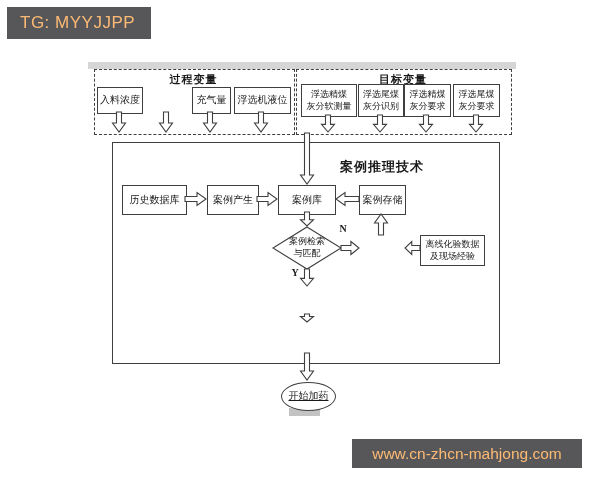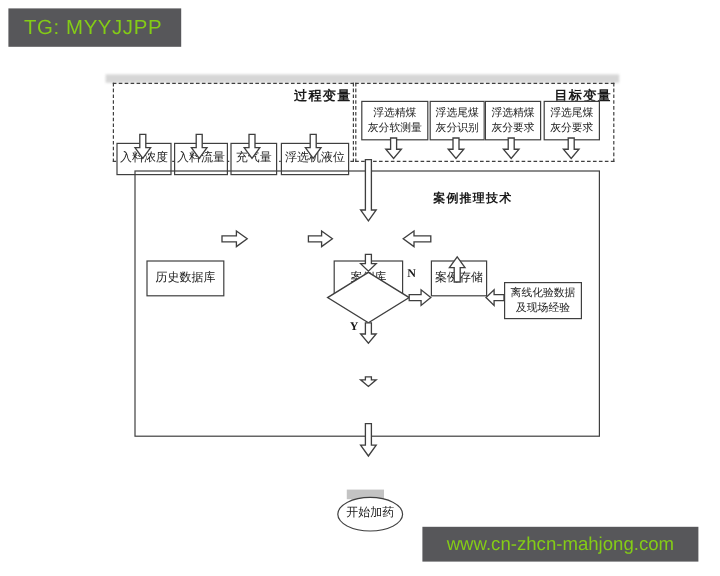--- a/index.html
+++ b/index.html
@@ -2,39 +2,39 @@
 <html><head>
 <meta charset="utf-8">
 <style>
   html,body{margin:0;padding:0;background:#fff;}
   .canvas{
     position:relative;width:600px;height:480px;background:#ffffff;overflow:hidden;
     font-family:"Liberation Serif","DejaVu Serif",serif;color:#1a1a1a;
   }
   
   .badge{
-    position:absolute;background:#57575a;color:#84cc16;
+    position:absolute;background:#57575a;color:#fdba74;
     font-family:"Liberation Sans","DejaVu Sans",sans-serif;
     display:flex;align-items:center;
   }
   .badge.header{left:7px;top:7px;width:131px;height:32px;font-size:17px;padding-left:13px;letter-spacing:.5px;}
   .badge.footer{left:352px;top:439px;width:230px;height:29px;font-size:15.5px;justify-content:center;}
   .wm-strip{position:absolute;left:88px;top:62px;width:428px;height:7px;background:#c9c9c9;opacity:.75;filter:blur(.7px);}
   .wm-smudge{position:absolute;left:289px;top:408px;width:31px;height:8px;background:#b5b5b5;opacity:.8;filter:blur(.6px);}
   
   .dashed-frame{position:absolute;border:1px dashed #3f3f3f;background:transparent;}
   .solid-frame{position:absolute;border:1px solid #3f3f3f;background:transparent;}
-  .group-title{position:absolute;text-align:right;font-size:11px;font-weight:600;letter-spacing:1px;}
+  .group-title{position:absolute;text-align:center;font-size:11px;font-weight:600;letter-spacing:1px;}
   
   .nbox{
     position:absolute;border:1px solid #3f3f3f;background:#fff;
     display:flex;flex-direction:column;align-items:center;justify-content:center;
     text-align:center;line-height:1.25;
   }
-  .fs10{font-size:10px;margin-top:32px;}
+  .fs10{font-size:10px;}
   .fs9{font-size:9px;}
   .oval{border-radius:50%;}
   .floating-label{position:absolute;font-size:10px;font-weight:600;text-align:center;}
   .diamond-text{
     position:absolute;left:272px;top:234px;width:70px;height:28px;
     display:flex;flex-direction:column;align-items:center;justify-content:center;
     font-size:9px;line-height:1.3;text-align:center;
   }
   svg.overlay{position:absolute;left:0;top:0;pointer-events:none;}
 </style>
@@ -50,23 +50,20 @@
   <div class="wm-smudge"></div>
   <div class="badge footer">
     <span>www.cn-zhcn-mahjong.com</span>
   </div>
 
   <div class="dashed-frame" style="left:94px;top:69px;width:199px;height:64px;"></div>
   <div class="group-title" style="left:94px;top:72px;width:199px;">过程变量</div>
   <div class="nbox fs10" style="left:97px;top:87px;width:44px;height:25px;">
     <span>入料浓度</span>
   </div>
-  <div class="nbox fs10" style="left:145px;top:87px;width:43px;height:25px;">
-    <span>入料流量</span>
-  </div>
   <div class="nbox fs10" style="left:192px;top:87px;width:37px;height:25px;">
     <span>充气量</span>
   </div>
   <div class="nbox fs10" style="left:234px;top:87px;width:55px;height:25px;">
     <span>浮选机液位</span>
   </div>
 
   <div class="dashed-frame" style="left:296px;top:69px;width:214px;height:64px;"></div>
   <div class="group-title" style="left:296px;top:72px;width:214px;">目标变量</div>
   <div class="nbox fs9" style="left:301px;top:84px;width:54px;height:31px;">
@@ -80,38 +77,41 @@
   <div class="nbox fs9" style="left:404px;top:84px;width:45px;height:31px;">
     <span>浮选精煤</span>
     <span>灰分要求</span>
   </div>
   <div class="nbox fs9" style="left:453px;top:84px;width:45px;height:31px;">
     <span>浮选尾煤</span>
     <span>灰分要求</span>
   </div>
 
   <div class="solid-frame" style="left:112px;top:142px;width:386px;height:220px;"></div>
-  <div class="group-title" style="left:337px;top:158px;width:90px;font-size:10px;">案例推理技术</div>
+  <div class="group-title" style="left:337px;top:158px;width:90px;font-size:13px;">案例推理技术</div>
 
   <div class="nbox fs10" style="left:122px;top:185px;width:63px;height:28px;">
     <span>历史数据库</span>
+  </div>
+  <div class="nbox fs10" style="left:207px;top:185px;width:50px;height:28px;">
+    <span>案例产生</span>
   </div>
   <div class="nbox fs10" style="left:278px;top:185px;width:56px;height:28px;">
     <span>案例库</span>
   </div>
   <div class="nbox fs10" style="left:359px;top:185px;width:45px;height:28px;">
     <span>案例存储</span>
   </div>
 
   <div class="nbox fs9" style="left:420px;top:235px;width:63px;height:29px;">
     <span>离线化验数据</span>
     <span>及现场经验</span>
   </div>
 
-  <div class="nbox fs10 oval" style="left:281px;top:382px;width:53px;height:27px;">
+  <div class="nbox fs10 oval" style="left:281px;top:382px;width:53px;height:27px;text-decoration:underline;">
     <span>开始加药</span>
   </div>
 
   <div class="floating-label" style="left:336px;top:223px;width:14px;">N</div>
   <div class="floating-label" style="left:288px;top:267px;width:14px;">Y</div>
 
   <svg class="overlay" width="600" height="480" viewBox="0 0 600 480">
     <polygon points="307,227 341,248 307,269 273,248" fill="#ffffff" stroke="#3f3f3f" stroke-width="1.1"></polygon>
     <g id="arrow-layer" fill="#ffffff" stroke="#3f3f3f" stroke-width="1.1" stroke-linejoin="miter">
         <path d="M 116.5 112 L 116.5 123 L 112.5 123 L 119 132 L 125.5 123 L 121.5 123 L 121.5 112 Z"></path>
@@ -128,14 +128,18 @@
         <path d="M 359 196.5 L 345 196.5 L 345 192.5 L 336 199 L 345 205.5 L 345 201.5 L 359 201.5 Z"></path>
         <path d="M 304.5 212 L 304.5 219.7 L 300.5 219.7 L 307 226 L 313.5 219.7 L 309.5 219.7 L 309.5 212 Z"></path>
         <path d="M 341 245.5 L 350.9 245.5 L 350.9 241.5 L 359 248 L 350.9 254.5 L 350.9 250.5 L 341 250.5 Z"></path>
         <path d="M 420 245.5 L 411.75 245.5 L 411.75 241.5 L 405 248 L 411.75 254.5 L 411.75 250.5 L 420 250.5 Z"></path>
         <path d="M 378.5 235 L 378.5 223 L 374.5 223 L 381 214 L 387.5 223 L 383.5 223 L 383.5 235 Z"></path>
         <path d="M 304.5 269 L 304.5 278.35 L 300.5 278.35 L 307 286 L 313.5 278.35 L 309.5 278.35 L 309.5 269 Z"></path>
         <path d="M 304.5 314 L 304.5 316.5 L 300.5 316.5 L 307 322 L 313.5 316.5 L 309.5 316.5 L 309.5 314 Z"></path>
         <path d="M 304.5 353 L 304.5 371 L 300.5 371 L 307 380 L 313.5 371 L 309.5 371 L 309.5 353 Z"></path>
       </g>
   </svg>
+  <div class="diamond-text">
+    <span>案例检索</span>
+    <span>与匹配</span>
+  </div>
 
 </div>
 
 </body></html>

